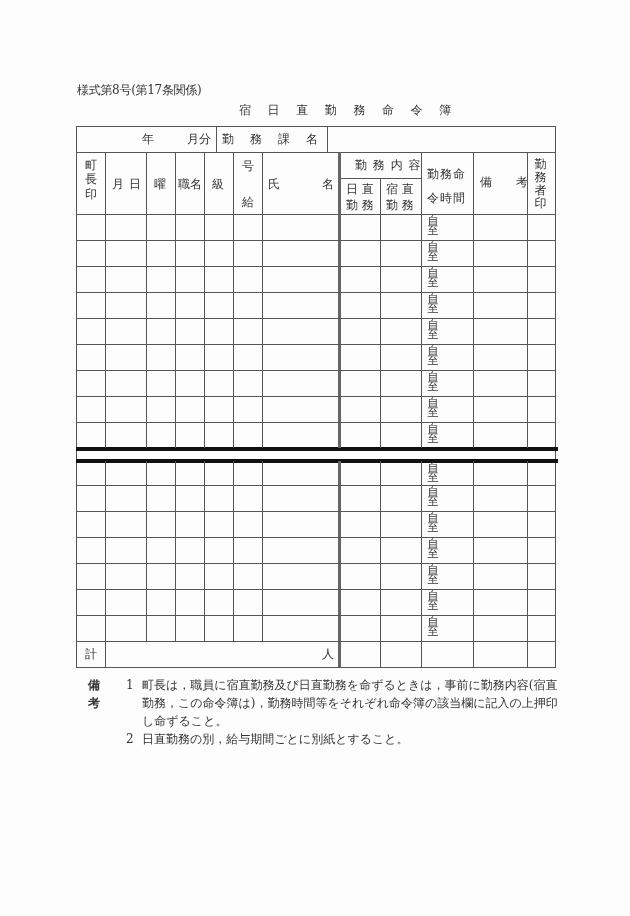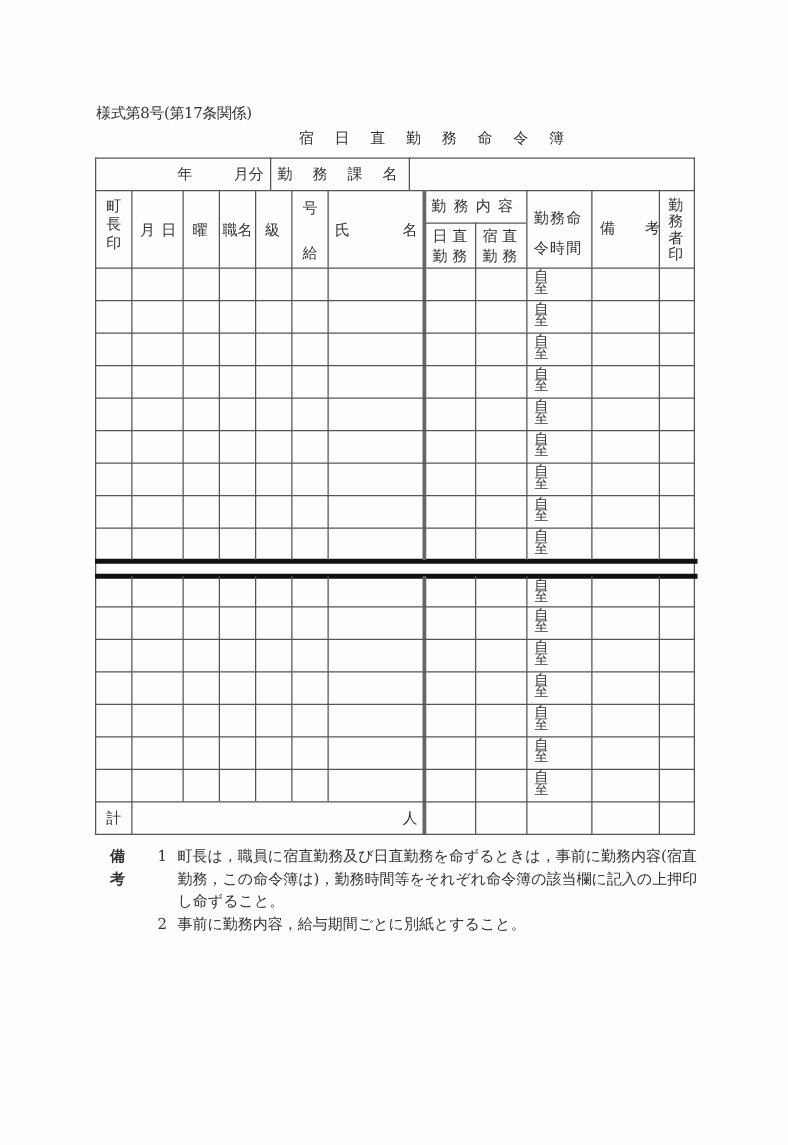--- a/index.html
+++ b/index.html
@@ -58,21 +58,21 @@
   <span class="cell-text vert" style="left:84px;top:158px;width:14px;" id="mayorSeal">町<br>長<br>印</span>
   <span class="cell-text" style="left:112px;top:178px;">月</span>
   <span class="cell-text" style="left:129px;top:178px;">日</span>
   <span class="cell-text" style="left:154px;top:178px;">曜</span>
   <span class="cell-text" style="left:178px;top:178px;">職名</span>
   <span class="cell-text" style="left:212px;top:178px;">級</span>
   <span class="cell-text" style="left:242px;top:160px;">号</span>
   <span class="cell-text" style="left:242px;top:196px;">給</span>
   <span class="cell-text" style="left:268px;top:178px;">氏</span>
   <span class="cell-text" style="left:322px;top:178px;">名</span>
-  <span class="cell-text" style="left:345px;top:159px;letter-spacing:1px;">勤 務 内 容</span>
+  <span class="cell-text" style="left:355px;top:159px;letter-spacing:1px;">勤 務 内 容</span>
   <span class="cell-text" style="left:346px;top:183px;">日 直</span>
   <span class="cell-text" style="left:346px;top:199px;">勤 務</span>
   <span class="cell-text" style="left:386px;top:183px;">宿 直</span>
   <span class="cell-text" style="left:386px;top:199px;">勤 務</span>
   <span class="cell-text" style="left:427px;top:168px;letter-spacing:1px;">勤務命</span>
   <span class="cell-text" style="left:427px;top:192px;letter-spacing:1px;">令時間</span>
   <span class="cell-text" style="left:480px;top:176px;">備　　考</span>
   <span class="cell-text vert" style="left:534px;top:158px;width:13px;font-size:12px;line-height:13px;" id="workerSeal">勤<br>務<br>者<br>印</span>
 
   <div class="ln sep" style="left:76px;top:447px;width:482px;"></div>
@@ -151,14 +151,14 @@
     <span class="cell-text jz" style="left: 426px; top: 617px;">自<br>至</span>
     <div class="ln h" style="left: 76px; top: 641px; width: 480px;"></div>
     <div class="ln h" style="left: 76px; top: 667px; width: 480px;"></div>
   </div>
 
 <div class="notes">
   <span class="lbl">備考</span>
   <span class="num" style="left:38px;top:0;">1</span>
   <span class="item" style="left:54px;top:0;width:426px;">町長は，職員に宿直勤務及び日直勤務を命ずるときは，事前に勤務内容(宿直勤務，この命令簿は)，勤務時間等をそれぞれ命令簿の該当欄に記入の上押印し命ずること。</span>
   <span class="num" style="left:38px;top:54px;">2</span>
-  <span class="item" style="left:54px;top:54px;">事前に勤務内容，給与期間ごとに別紙とすること。</span>
+  <span class="item" style="left:54px;top:54px;">日直勤務の別，給与期間ごとに別紙とすること。</span>
 </div>
 
 </body></html>

